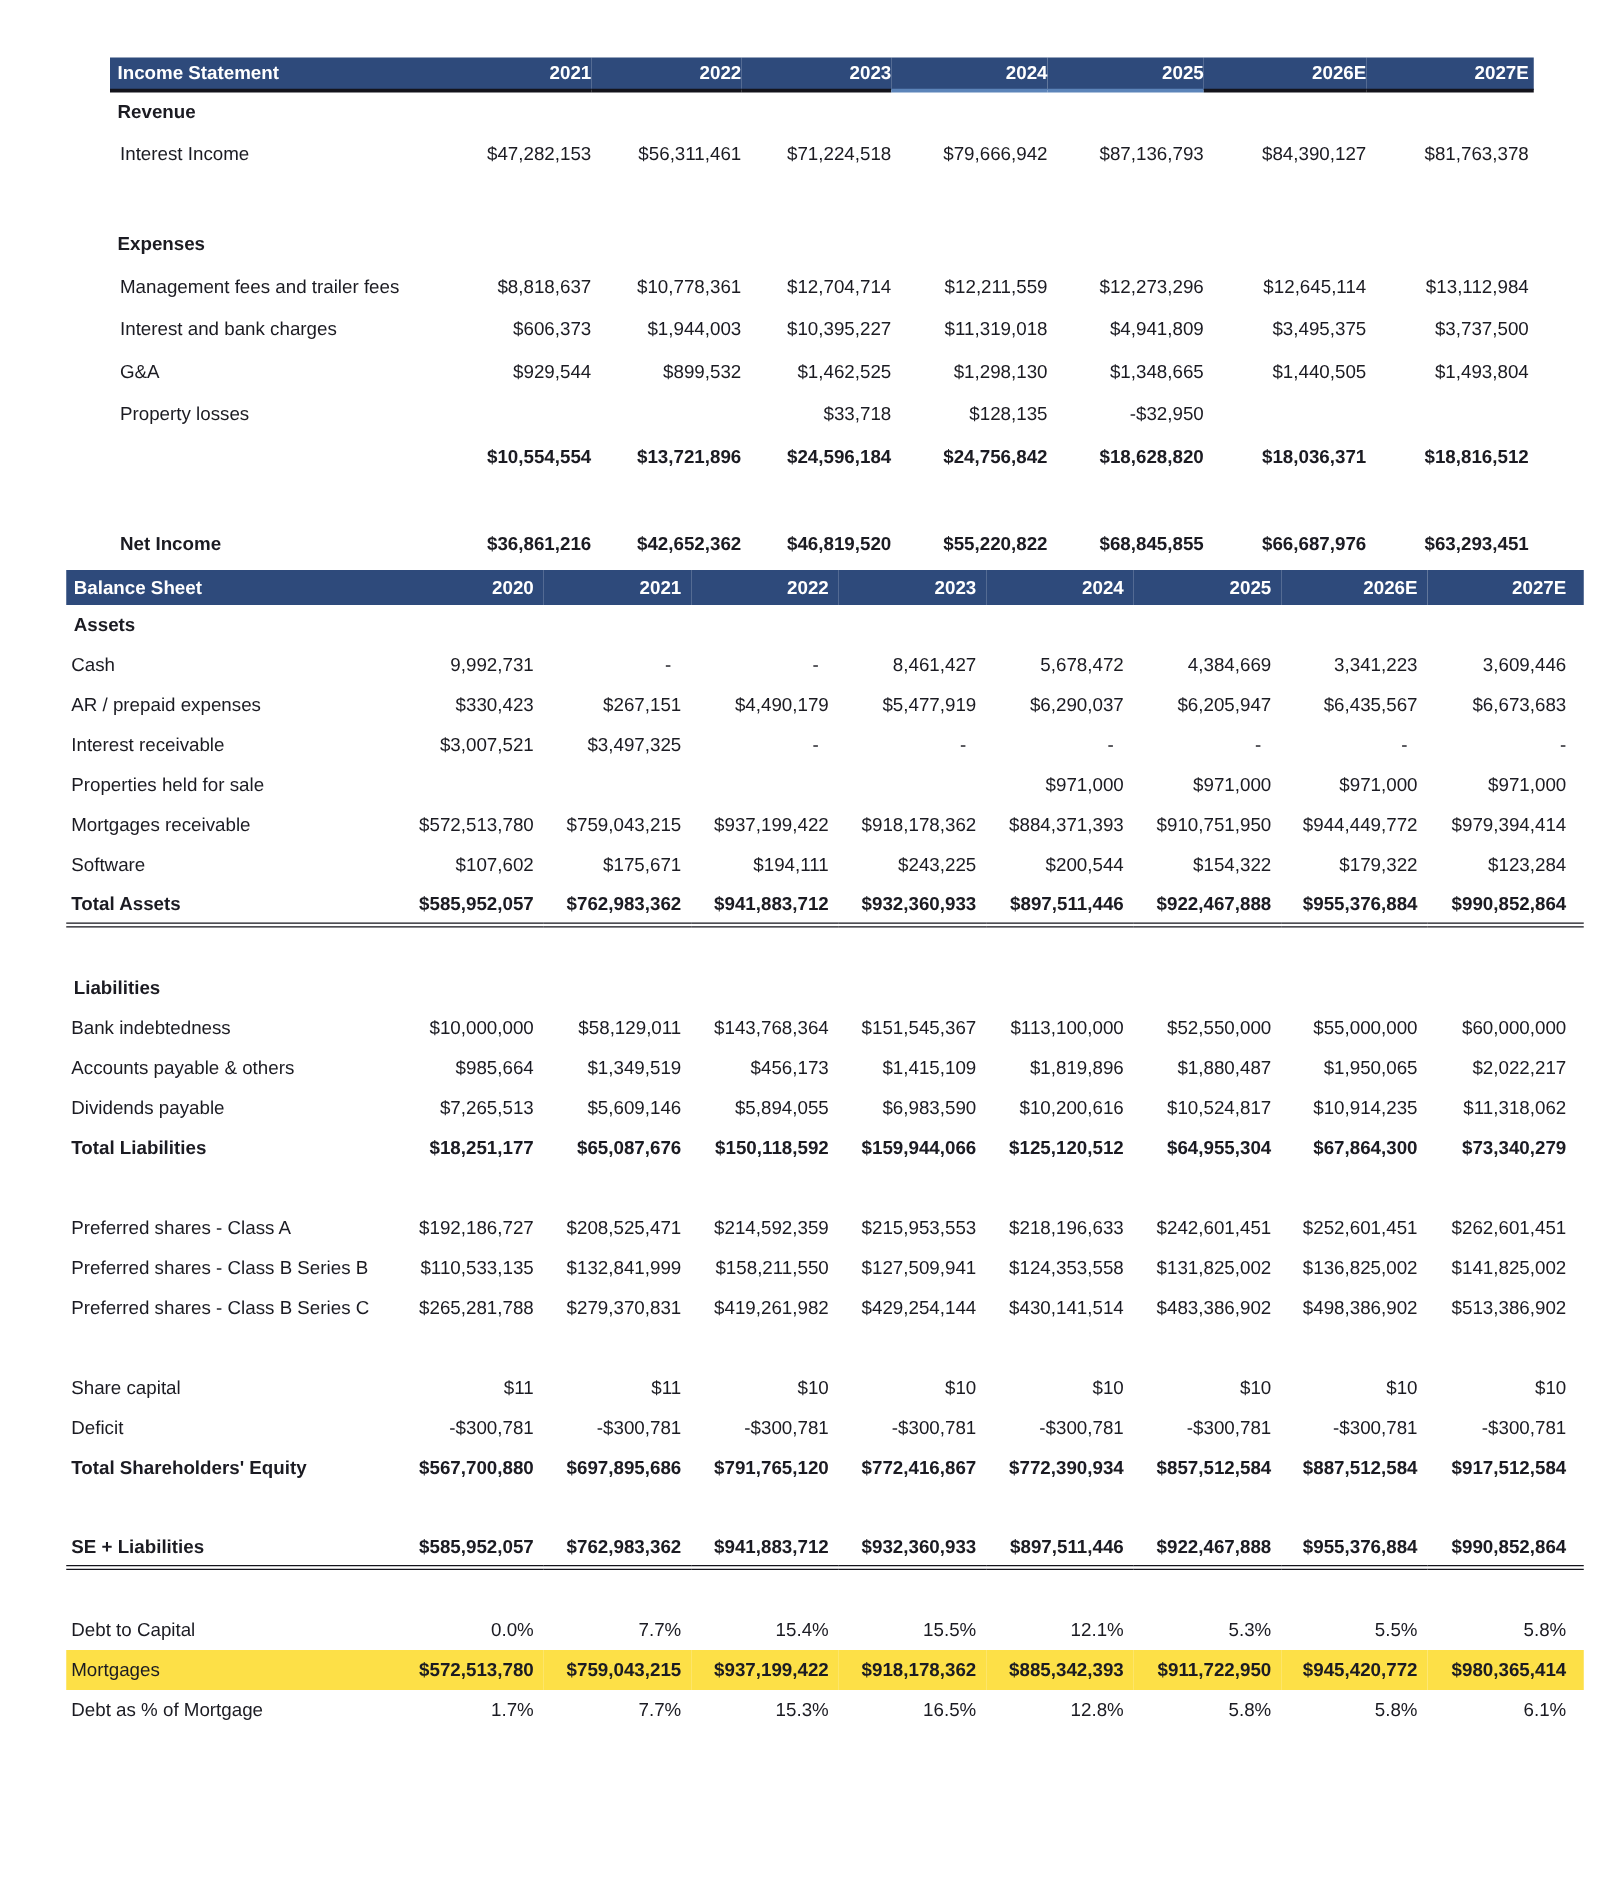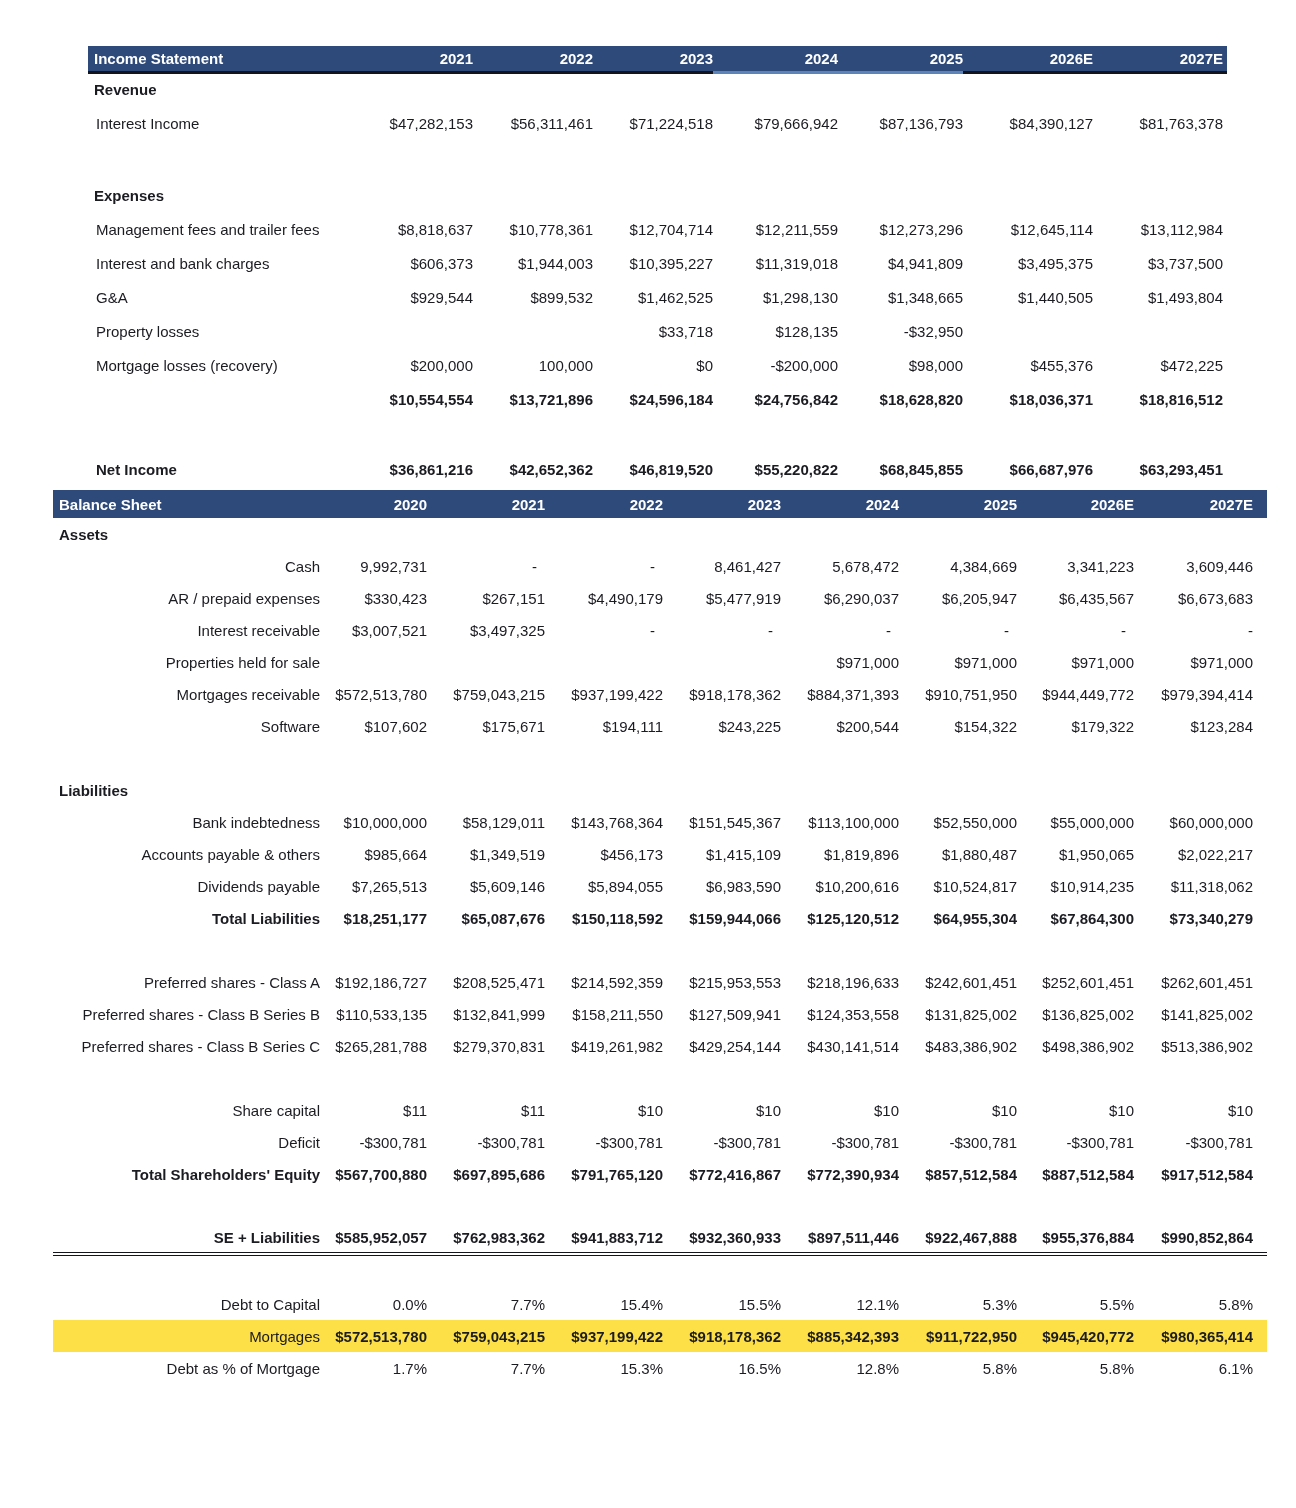--- a/index.html
+++ b/index.html
@@ -15,21 +15,21 @@
   table.is td.num,table.is th.year{text-align:right;padding-right:0;}
   table.is td.num:last-child,table.is th.year:last-child{padding-right:4px;}
   table.is td.label{padding-left:8px;}
 
   
   table.bs{margin:4px 0 0 53px;width:1214px;}
   table.bs thead tr{height:28px;margin-left:34px;}
   table.bs tbody tr{height:32px;}
   table.bs td.num,table.bs th.year{text-align:right;padding-right:8px;}
   table.bs td.num:last-child,table.bs th.year:last-child{padding-right:14px;}
-  table.bs td.label{padding-left:4px;text-align:right;}
+  table.bs td.label{padding-left:4px;}
   table.bs td.dash{padding-right:16px;}
 
   
   thead th{background:var(--hdr,#2E4A7B);color:#ffffff;font-weight:bold;}
   th.title{text-align:left;padding-left:6px;}
   table.is thead th{border-bottom:3px solid #14141c;}
   table.is thead th.accent{border-bottom-color:#5C84B9;}
   td.bold{font-weight:bold;}
   tr.double td{border-bottom:4px double #14141c;}
   tr.highlight td{background:#fde047;}
@@ -128,30 +128,20 @@
       </tr>
       <tr>
         <td class="label">Property losses</td>
         <td class="num"></td>
         <td class="num"></td>
         <td class="num">$33,718</td>
         <td class="num">$128,135</td>
         <td class="num">-$32,950</td>
         <td class="num"></td>
         <td class="num"></td>
-      </tr>
-      <tr>
-        <td class="label">Mortgage losses (recovery)</td>
-        <td class="num">$200,000</td>
-        <td class="num">100,000</td>
-        <td class="num">$0</td>
-        <td class="num">-$200,000</td>
-        <td class="num">$98,000</td>
-        <td class="num">$455,376</td>
-        <td class="num">$472,225</td>
       </tr>
       <tr>
         <td class="label"></td>
         <td class="num bold">$10,554,554</td>
         <td class="num bold">$13,721,896</td>
         <td class="num bold">$24,596,184</td>
         <td class="num bold">$24,756,842</td>
         <td class="num bold">$18,628,820</td>
         <td class="num bold">$18,036,371</td>
         <td class="num bold">$18,816,512</td>
@@ -268,20 +258,31 @@
         <td class="label">Software</td>
         <td class="num">$107,602</td>
         <td class="num">$175,671</td>
         <td class="num">$194,111</td>
         <td class="num">$243,225</td>
         <td class="num">$200,544</td>
         <td class="num">$154,322</td>
         <td class="num">$179,322</td>
         <td class="num">$123,284</td>
       </tr>
+      <tr class="double">
+        <td class="label bold">Total Assets</td>
+        <td class="num bold">$585,952,057</td>
+        <td class="num bold">$762,983,362</td>
+        <td class="num bold">$941,883,712</td>
+        <td class="num bold">$932,360,933</td>
+        <td class="num bold">$897,511,446</td>
+        <td class="num bold">$922,467,888</td>
+        <td class="num bold">$955,376,884</td>
+        <td class="num bold">$990,852,864</td>
+      </tr>
       <tr class="spacer" style="height: 32px;">
         <td colspan="9"></td>
       </tr>
       <tr>
         <td class="section">Liabilities</td>
         <td class="num"></td>
         <td class="num"></td>
         <td class="num"></td>
         <td class="num"></td>
         <td class="num"></td>

